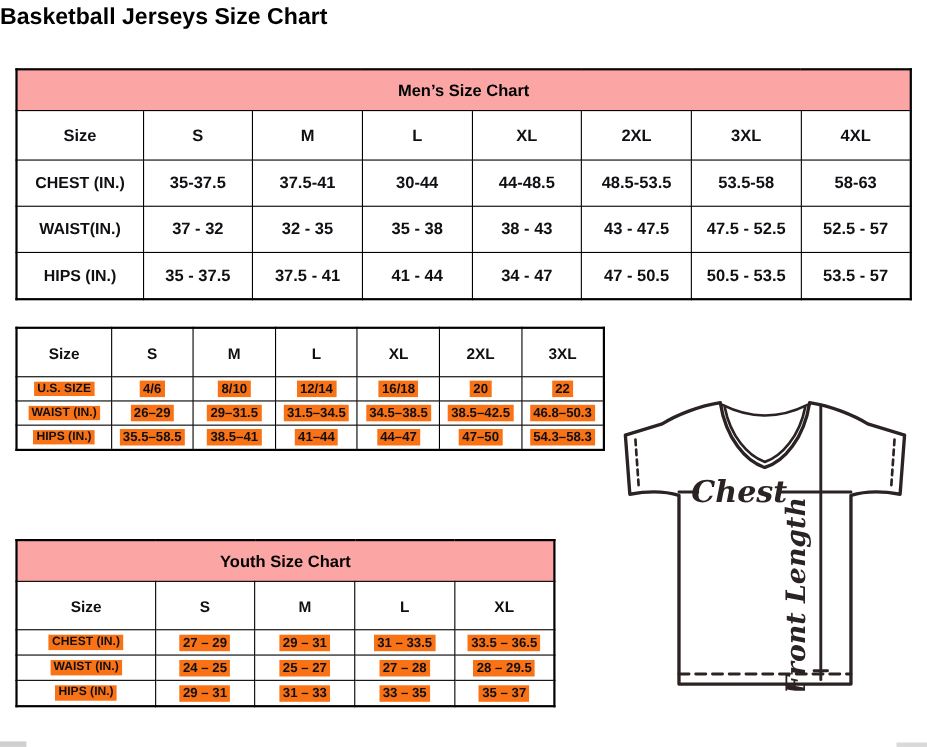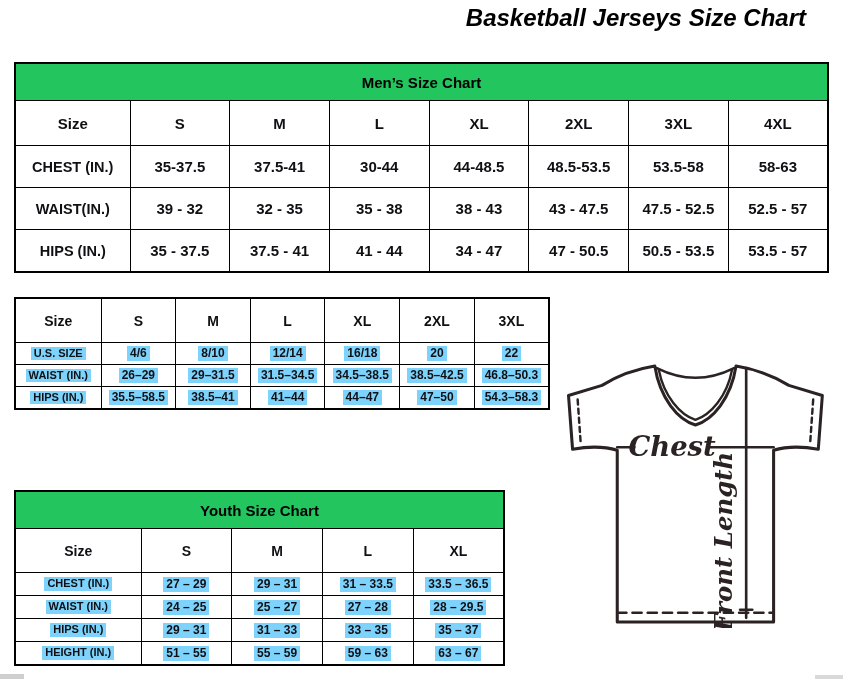--- a/index.html
+++ b/index.html
@@ -1,35 +1,35 @@
 <!DOCTYPE html>
 <html><head>
 <meta charset="utf-8">
 <style>
   html,body{margin:0;padding:0;background:#fff;}
   .page{position:relative;width:843px;height:679px;background:#fff;overflow:hidden;
         font-family:"Liberation Sans",sans-serif;color:#111;}
-  h1.title{position:absolute;top:4px;left:0;width:806px;margin:0;text-align:right;
-           font-size:24px;font-weight:bold;color:#000;font-style:italic;}
+  h1.title{position:absolute;top:4px;left:0;width:806px;margin:0;text-align:left;
+           font-size:21px;font-weight:bold;color:#000;}
   .chart{position:absolute;}
   .chart table{border-collapse:collapse;width:100%;table-layout:fixed;border:2px solid #000;}
   .chart th,.chart td{border:1.6px solid #000;text-align:center;vertical-align:middle;
                       font-weight:bold;padding:0;color:#101014;}
-  .chart th.bar{background:#22c55e;font-size:15px;height:36px;color:#000;}
+  .chart th.bar{background:#fca5a5;font-size:15px;height:36px;color:#000;}
   .chart--mens th.head{height:44px;font-size:15px;}
   .chart--mens td{height:41px;font-size:15px;}
   .chart--mens th.rowlabel{font-size:14.5px;}
   .chart--small th.head{height:43px;font-size:14px;}
   .chart--small td{height:21px;font-size:12px;}
   .chart--small th.rowlabel{font-size:11px;}
   .chart--youth td{height:22px;border-radius:11px;}
   .chart--mens col.c0{width:115px;}
   .chart--women col.c0{width:86px;}
   .chart--youth col.c0{width:126px;}
-  .chart--small .hl{background:#7dd3fc;padding:0 3px;display:inline-block;line-height:1.25;}
+  .chart--small .hl{background:#f97316;padding:0 3px;display:inline-block;line-height:1.25;}
   .jersey{position:absolute;left:558px;top:362px;width:285px;height:266px;margin:0;}
   .frag{position:absolute;background:#cfcfcf;}
   .frag--right{background:#d9d9d9;}
 </style>
 </head>
 <body>
 
 <div class="page">
 
   <h1 class="title">Basketball Jerseys Size Chart</h1>
@@ -65,21 +65,21 @@
             <td>35-37.5</td>
             <td>37.5-41</td>
             <td>30-44</td>
             <td>44-48.5</td>
             <td>48.5-53.5</td>
             <td>53.5-58</td>
             <td>58-63</td>
           </tr>
           <tr>
             <th class="rowlabel">WAIST(IN.)</th>
-            <td>39 - 32</td>
+            <td>37 - 32</td>
             <td>32 - 35</td>
             <td>35 - 38</td>
             <td>38 - 43</td>
             <td>43 - 47.5</td>
             <td>47.5 - 52.5</td>
             <td>52.5 - 57</td>
           </tr>
           <tr>
             <th class="rowlabel">HIPS (IN.)</th>
             <td>35 - 37.5</td>
@@ -179,27 +179,20 @@
             <td><span class="hl">25 – 27</span></td>
             <td><span class="hl">27 – 28</span></td>
             <td><span class="hl">28 – 29.5</span></td>
           </tr>
           <tr>
             <th class="rowlabel"><span class="hl">HIPS (IN.)</span></th>
             <td><span class="hl">29 – 31</span></td>
             <td><span class="hl">31 – 33</span></td>
             <td><span class="hl">33 – 35</span></td>
             <td><span class="hl">35 – 37</span></td>
-          </tr>
-          <tr>
-            <th class="rowlabel"><span class="hl">HEIGHT (IN.)</span></th>
-            <td><span class="hl">51 – 55</span></td>
-            <td><span class="hl">55 – 59</span></td>
-            <td><span class="hl">59 – 63</span></td>
-            <td><span class="hl">63 – 67</span></td>
           </tr>
         </tbody>
       </table>
     </section>
 
   <figure class="jersey">
     <svg width="285" height="266" viewBox="0 0 280 262">
       <g fill="none" stroke="#2b2323" stroke-linejoin="round" stroke-linecap="round">
 
         <path stroke-width="3" fill="#ffffff" d="

